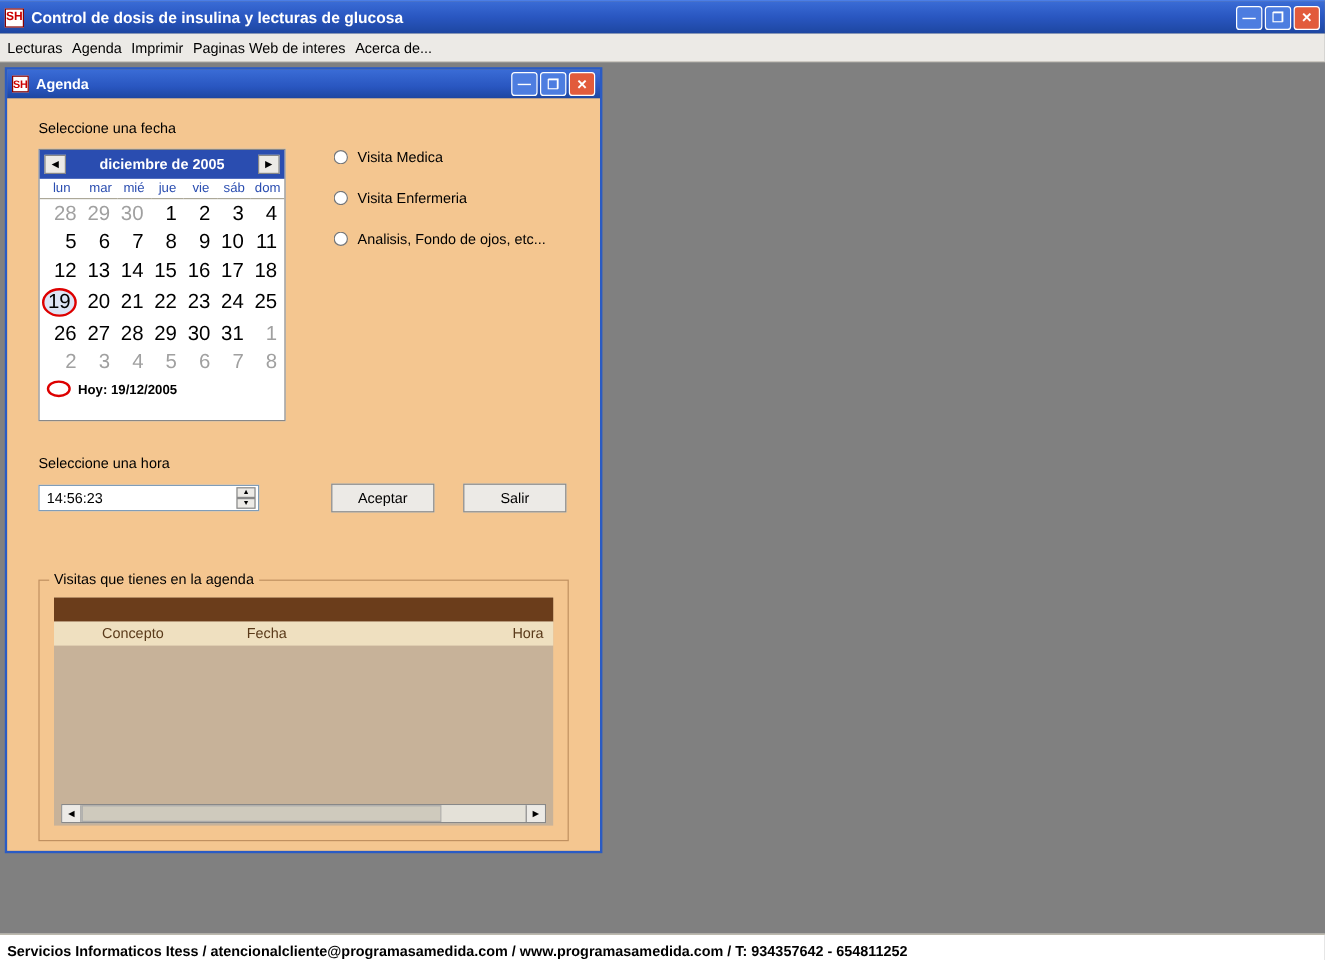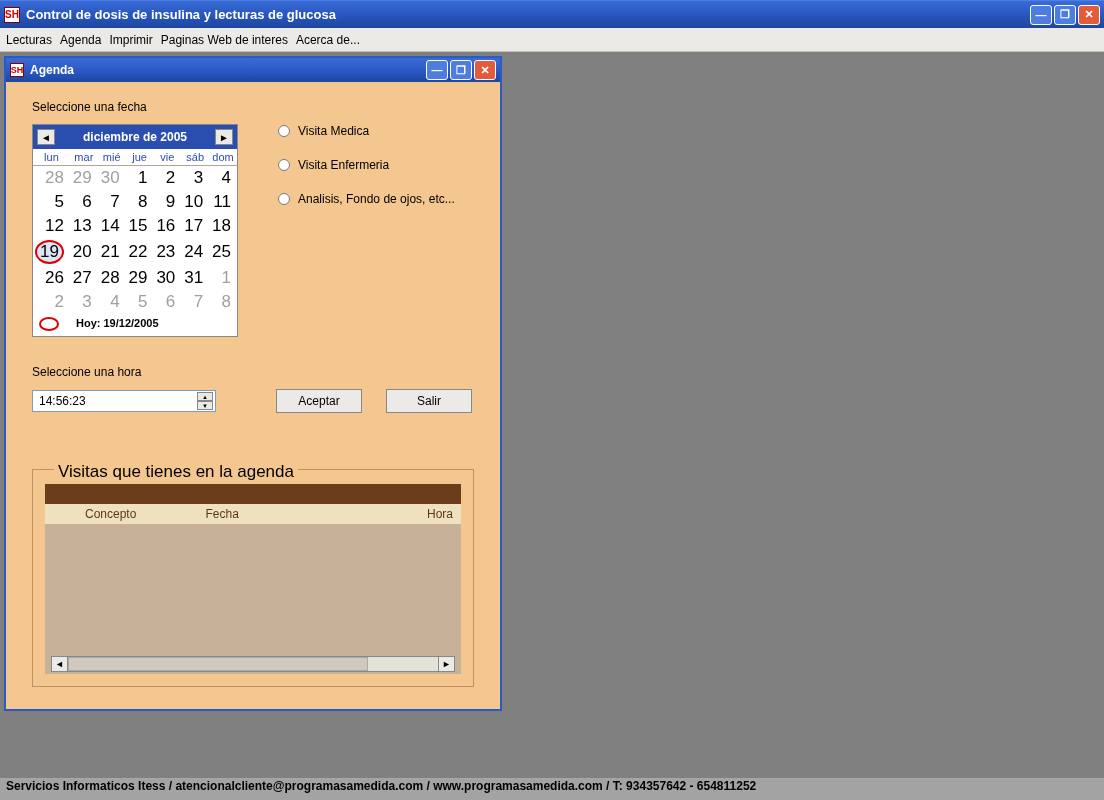--- a/index.html
+++ b/index.html
@@ -43,22 +43,22 @@
   border-bottom: 1px solid #c4c0b8;
   font-size: 12px; color: #000;
 }
 .menubar .menu-item { cursor: default; }
 .client-area {
   position: absolute; left: 0; right: 0; top: 52px; bottom: 22px;
   background: #808080;
 }
 .statusbar {
   position: absolute; left: 0; right: 0; bottom: 0; height: 22px;
-  background: #a3a3a3; border-top: 1px solid #aca899;
-  display: flex; align-items: flex-start; padding: 0 6px;
+  background: #ffffff; border-top: 1px solid #aca899;
+  display: flex; align-items: flex-end; padding: 0 6px;
   font-size: 12px; color: #000; font-weight: bold;
 }
 
 
 .agenda-window {
   position: absolute; left: 4px; top: 4px;
   width: 498px; height: 655px;
   border: 2px solid #2a5bc4;
 }
 .agenda-titlebar {
@@ -96,21 +96,21 @@
 .cal-grid td {
   text-align:right; padding:2px 6px 2px 2px; font-size:17px; color:#000;
   width:14.2%;
 }
 .cal-grid td.other { color:#a0a0a0; }
 .cal-grid td.today span {
   display:inline-block; border:2px solid #d00; border-radius:50%;
   padding:0 3px; color:#000; background:#dde4f5;text-align:center;
 }
 .cal-footer {
-  display:flex; align-items:flex-start; gap:17px; padding:3px 6px 5px 6px;
+  display:flex; align-items:flex-end; gap:6px; padding:3px 6px 19px 6px;
   font-size:11px; font-weight:bold;
 }
 .cal-footer .today-ring {
   width:20px; height:14px; border:2px solid #d00; border-radius:50%;
 }
 
 
 .radio-group { display:inline-block; vertical-align:top; margin-left: 40px; }
 .radio-row { display:flex; align-items:center; gap:8px; margin-bottom: 20px; font-size:12px; }
 .radio-row input { width:12px; height:12px; }
@@ -130,21 +130,21 @@
 }
 .btn + .btn { margin-left: 24px; }
 
 
 .groupbox {
   margin-top: 56px; border:1px solid #c09060; padding: 14px 12px 12px 12px;
   position: relative;
 }
 .groupbox .legend {
   position:absolute; top:-8px; left:8px; background:#F4C690;
-  padding:0 4px; font-size:17px;margin-left:13px;
+  padding:0 4px; font-size:12px;
 }
 .list-area { background:#C7B299; height:190px; position:relative; }
 .list-header-dark { height:20px; background:#6b3d1b; }
 .list-header-cols {
   height:20px; background:#EFE0C0; display:flex; align-items:center;
   font-size:12px; color:#5a3a1a;
 }
 .list-header-cols div { padding:0 8px; }
 .col-concepto { width:160px; padding-left:40px !important; }
 .col-fecha { width:160px; }

